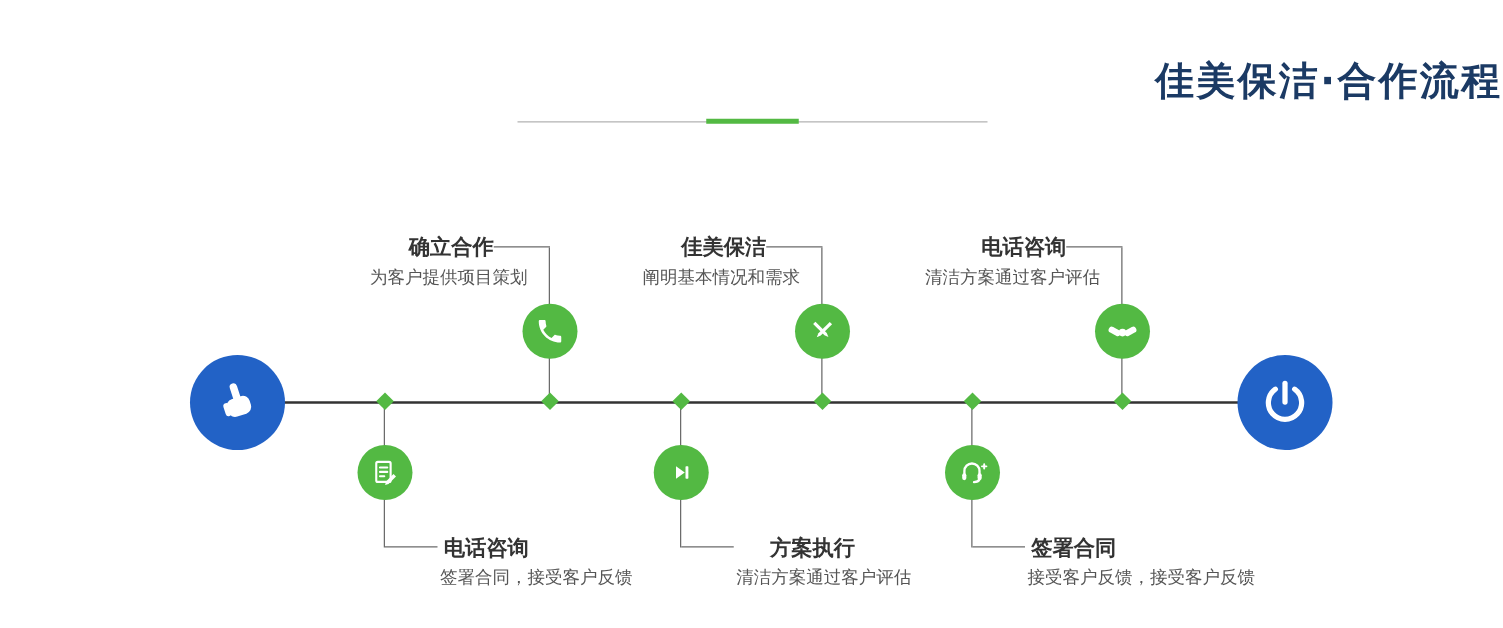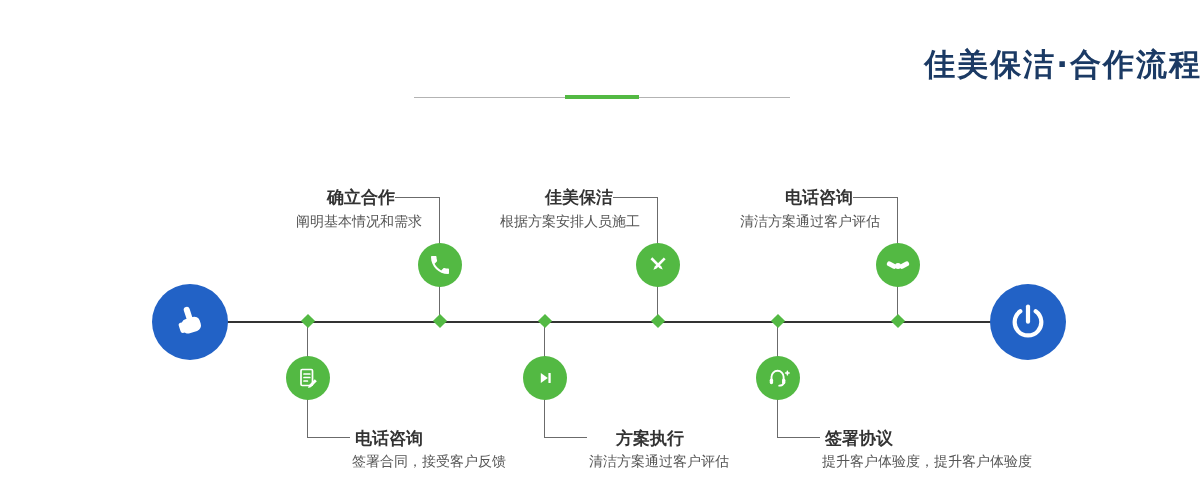--- a/index.html
+++ b/index.html
@@ -70,39 +70,39 @@
     <div class="tick" style="left:395px;top:197px;width:45px;"></div>
     <div class="diamond" style="left:435px;top:316px;"></div>
     <div class="step-circle" style="left:418px;top:243px;">
       <span>
         <svg width="24" height="24" viewBox="0 0 24 24">
           <path fill="#fff" d="M6.62 10.79c1.44 2.83 3.76 5.14 6.59 6.59l2.2-2.21c.27-.27.67-.36 1.02-.24 1.12.37 2.33.57 3.57.57.55 0 1 .45 1 1V20c0 .55-.45 1-1 1-9.39 0-17-7.61-17-17 0-.55.45-1 1-1h3.5c.55 0 1 .45 1 1 0 1.25.2 2.45.57 3.57.11.35.03.74-.25 1.02l-2.2 2.2z"></path>
         </svg>
       </span>
     </div>
     <div class="step-label align-r" style="left:255px;top:186px;width:140px;">确立合作</div>
-    <div class="step-desc align-r" style="left:222px;top:213px;width:200px;">阐明基本情况和需求</div>
+    <div class="step-desc align-r" style="left:222px;top:213px;width:200px;">为客户提供项目策划</div>
   </div>
 
   <div>
     <div class="vline" style="left:657px;top:198px;height:123px;"></div>
     <div class="tick" style="left:613px;top:197px;width:45px;"></div>
     <div class="diamond" style="left:653px;top:316px;"></div>
     <div class="step-circle" style="left:636px;top:243px;">
       <span>
         <svg width="24" height="24" viewBox="0 0 24 24">
           <g fill="#fff">
             <path transform="rotate(45 12 12)" d="M10.8 2.6h2.6v12.8l-1.3 3.2-1.3-3.2z"></path>
             <path transform="rotate(-45 12 12)" d="M10.8 2.6h2.6v12.8l-1.3 3.2-1.3-3.2z"></path>
           </g>
         </svg>
       </span>
     </div>
     <div class="step-label align-r" style="left:473px;top:186px;width:140px;">佳美保洁</div>
-    <div class="step-desc align-r" style="left:440px;top:213px;width:200px;">根据方案安排人员施工</div>
+    <div class="step-desc align-r" style="left:440px;top:213px;width:200px;">阐明基本情况和需求</div>
   </div>
 
   <div>
     <div class="vline" style="left:897px;top:198px;height:123px;"></div>
     <div class="tick" style="left:853px;top:197px;width:45px;"></div>
     <div class="diamond" style="left:893px;top:316px;"></div>
     <div class="step-circle" style="left:876px;top:243px;">
       <span>
         <svg width="26" height="26" viewBox="0 0 24 24">
           <g fill="#fff">
@@ -162,17 +162,17 @@
           <g stroke="#fff" stroke-width="1.8" fill="none" stroke-linecap="round">
             <path d="M5.3 13.2v-2.8a5.8 5.8 0 0 1 11.6 0v2.8"></path>
             <path d="M16.9 16.8a4.8 3 0 0 1-4.2 2.1"></path>
             <path d="M18.8 6.8h3.4M20.5 5.1v3.4" stroke-width="1.5"></path>
           </g>
           <rect x="3.6" y="12" width="3.2" height="5.4" rx="1.6" fill="#fff"></rect>
           <rect x="15.4" y="12" width="3.2" height="5.4" rx="1.6" fill="#fff"></rect>
         </svg>
       </span>
     </div>
-    <div class="step-label" style="left:825px;top:427px;">签署协议</div>
-    <div class="step-desc" style="left:822px;top:453px;">提升客户体验度，提升客户体验度</div>
+    <div class="step-label" style="left:825px;top:427px;">签署合同</div>
+    <div class="step-desc" style="left:822px;top:453px;">接受客户反馈，接受客户反馈</div>
   </div>
 
 </div>
 
 </body></html>

